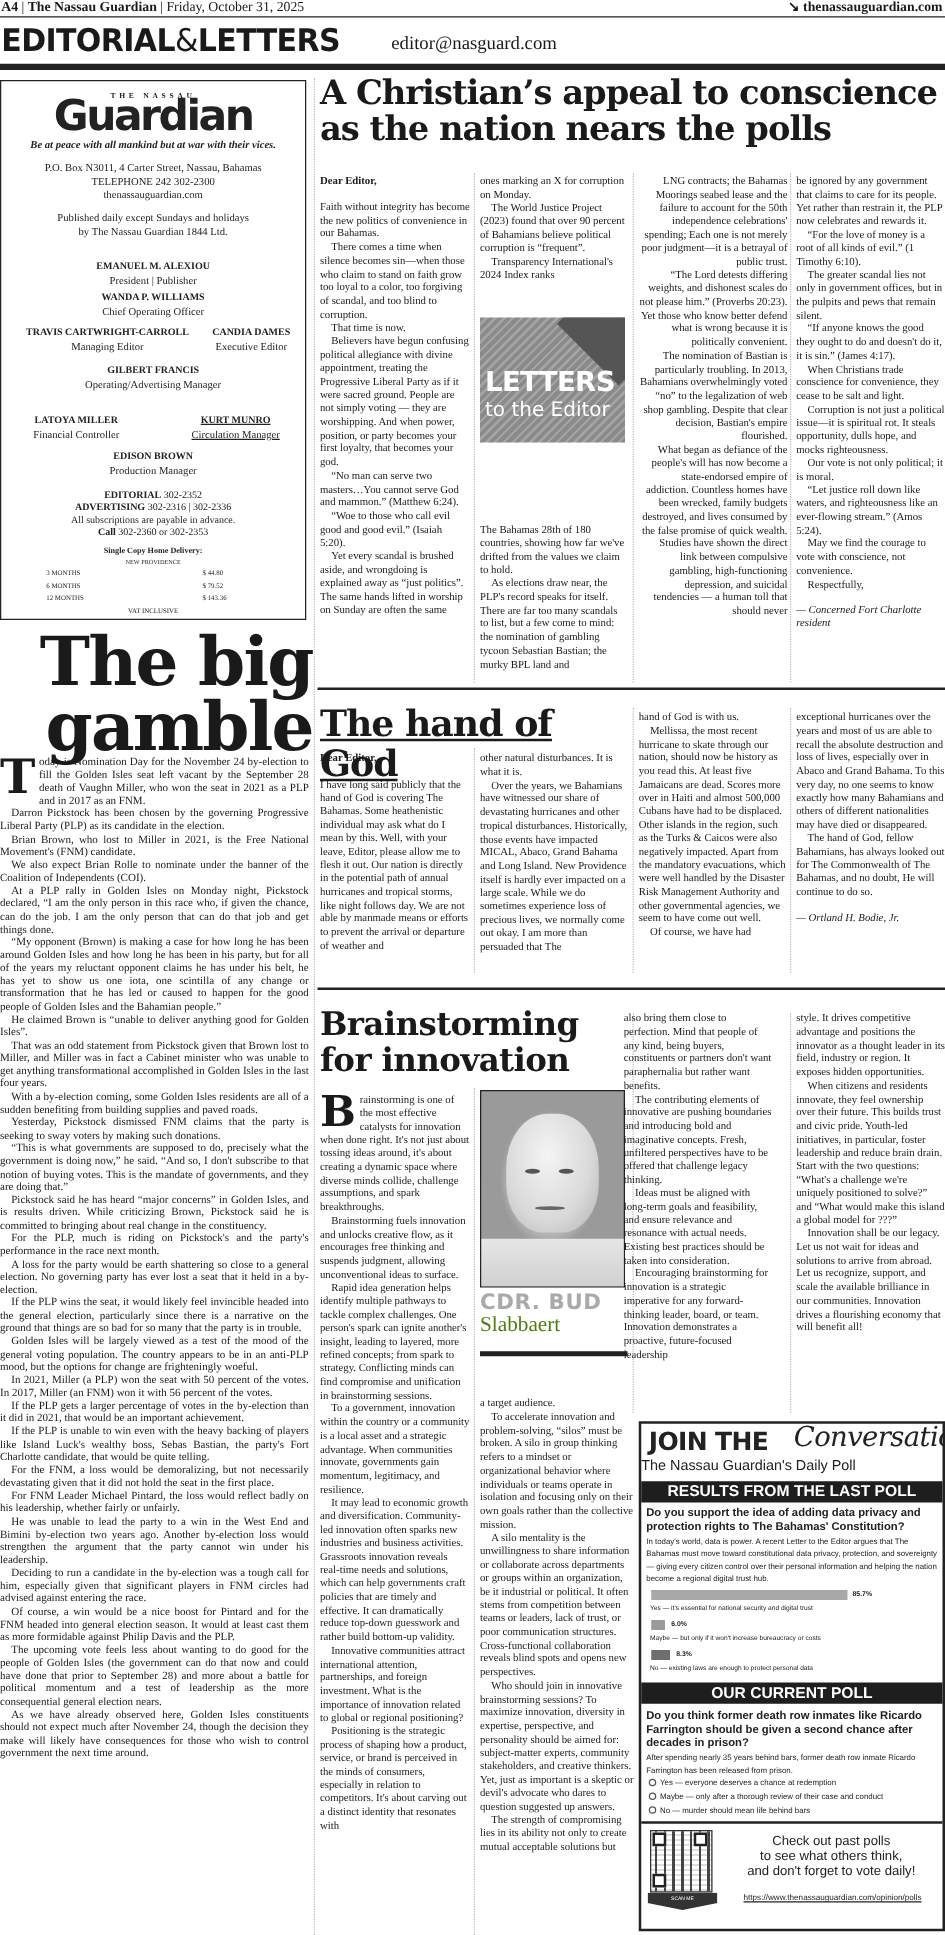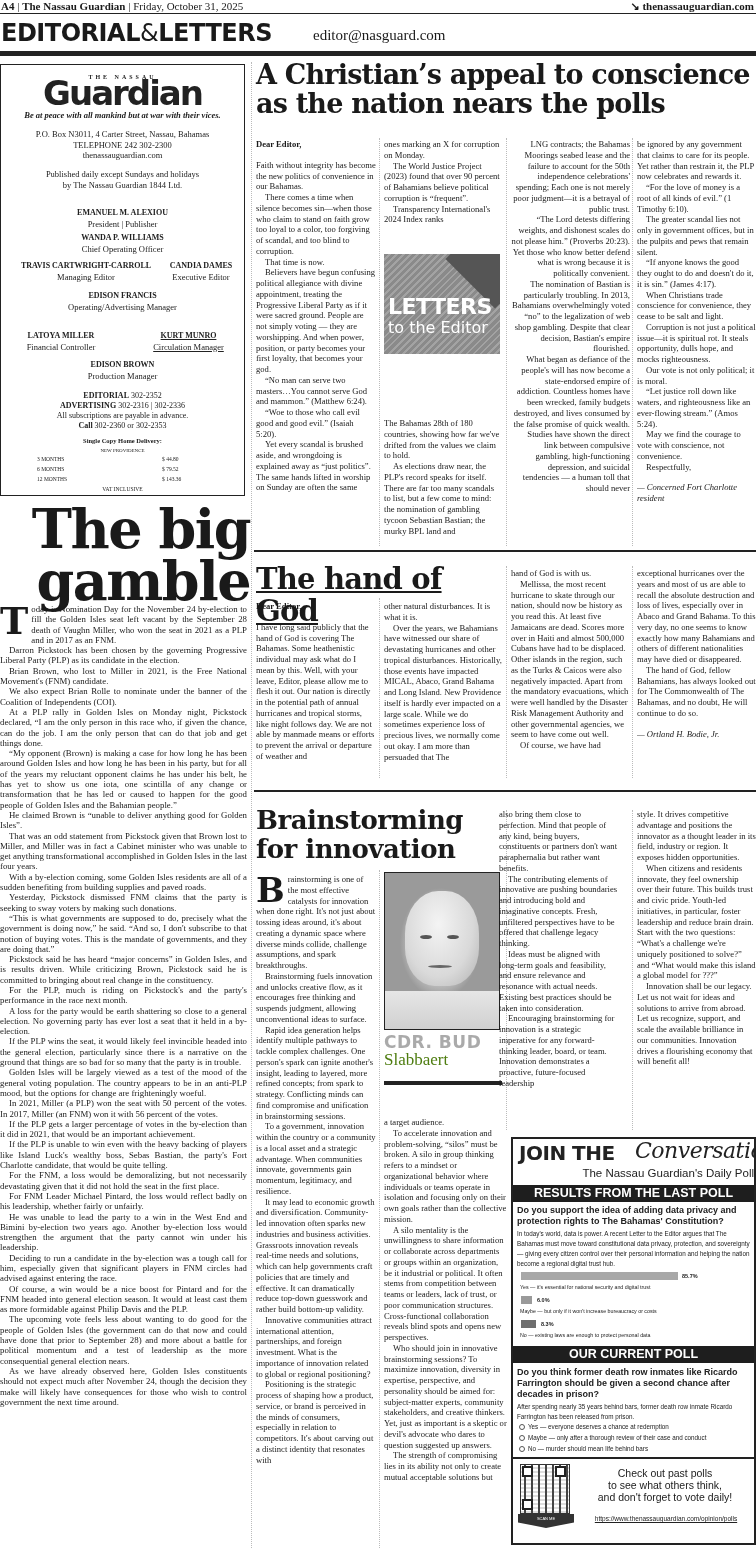--- a/index.html
+++ b/index.html
@@ -73,21 +73,21 @@
   #photo .mouth { position: absolute; left: 43px; top: 92px; width: 24px; height: 3px; background: #666; border-radius: 50%; }
   #photo .shirt { position: absolute; left: 0; top: 118px; width: 116px; height: 40px; background: linear-gradient(180deg, #e6e6e6, #cfcfcf); }
   #byline1 { left: 384px; top: 1032px; font-family: "DejaVu Sans", sans-serif; font-weight: bold; font-size: 17px; color: #aaa; letter-spacing: 0.5px; }
   #byline2 { left: 384px; top: 1050px; font-family: Liberation Serif, serif; font-size: 17px; color: #4d7c0f; }
   #byline-rule { left: 384px; top: 1081px; width: 118px; height: 4px; background: #222; }
 
   
   #poll { left: 511px; top: 1137px; width: 245px; height: 408px; border: 2px solid #222; font-family: "Liberation Sans", sans-serif; color: #222; }
   #poll .join { position: absolute; left: 6px; top: 2px; font-family: "DejaVu Sans", sans-serif; font-weight: bold; font-size: 20px; letter-spacing: -0.5px; }
   #poll .conv { position: absolute; left: 122px; top: -1px; font-family: "DejaVu Serif", serif; font-style: italic; font-size: 22px; letter-spacing: -0.5px; }
-  #poll .sub { position: absolute; left: 0; width: 100%; top: 28px; text-align: right; font-size: 11.5px; }
+  #poll .sub { position: absolute; left: 0; width: 100%; top: 28px; text-align: left; font-size: 11.5px; }
   .poll-band { position: absolute; left: 0; width: 100%; height: 17px; background: #1e1e1e; color: #fff; text-align: center; font-weight: bold; font-size: 12.5px; line-height: 17px; }
   #poll .q { position: absolute; left: 4px; width: 236px; font-weight: bold; font-size: 9px; line-height: 11px; }
   #poll .desc { position: absolute; left: 4px; width: 236px; font-size: 6.3px; line-height: 10px; }
   .bar-row { position: absolute; left: 8px; width: 230px; }
   .bar-row .bar { position: absolute; left: 0; top: 0; height: 8px; background: #a8a8a8; }
   .bar-row .pct { position: absolute; top: 0; font-size: 5.5px; font-weight: bold; line-height: 8px; }
   .bar-row .lbl { position: absolute; left: -1px; top: 12px; font-size: 5.3px; white-space: nowrap; }
   .opt { position: absolute; left: 6px; font-size: 6.3px; line-height: 8px; white-space: nowrap; }
   .opt .radio { display: inline-block; width: 6px; height: 6px; border: 1px solid #555; border-radius: 50%; vertical-align: -1px; margin-right: 3px; }
   #qr { position: absolute; left: 5px; top: 314px; width: 56px; height: 68px; }
@@ -136,21 +136,21 @@
     </div>
   <div class="person" style="left:10px;width:150px;top:196px;">
       <div class="n">TRAVIS CARTWRIGHT-CARROLL</div>
       <div>Managing Editor</div>
     </div>
   <div class="person" style="left:160px;width:80px;top:196px;">
       <div class="n">CANDIA DAMES</div>
       <div>Executive Editor</div>
     </div>
   <div class="person" style="left:0;width:100%;top:226px;">
-      <div class="n">EDISON FRANCIS</div>
+      <div class="n">GILBERT FRANCIS</div>
       <div>Operating/Advertising Manager</div>
     </div>
   <div class="person" style="left:5px;width:110px;top:266px;">
       <div class="n">LATOYA MILLER</div>
       <div>Financial Controller</div>
     </div>
   <div class="person" style="left:135px;width:105px;top:266px;text-decoration:underline;">
       <div class="n">KURT MUNRO</div>
       <div>Circulation Manager</div>
     </div>

